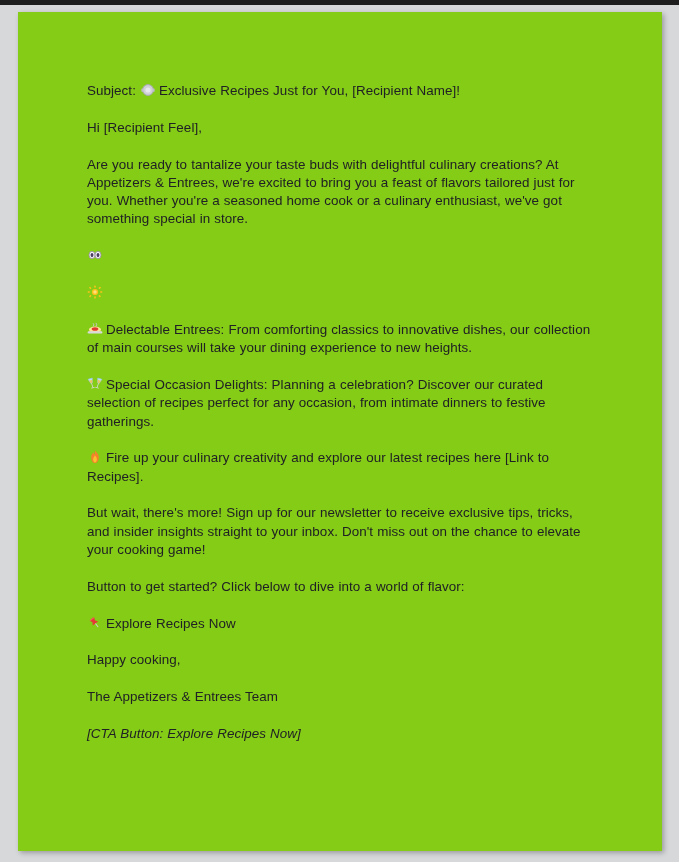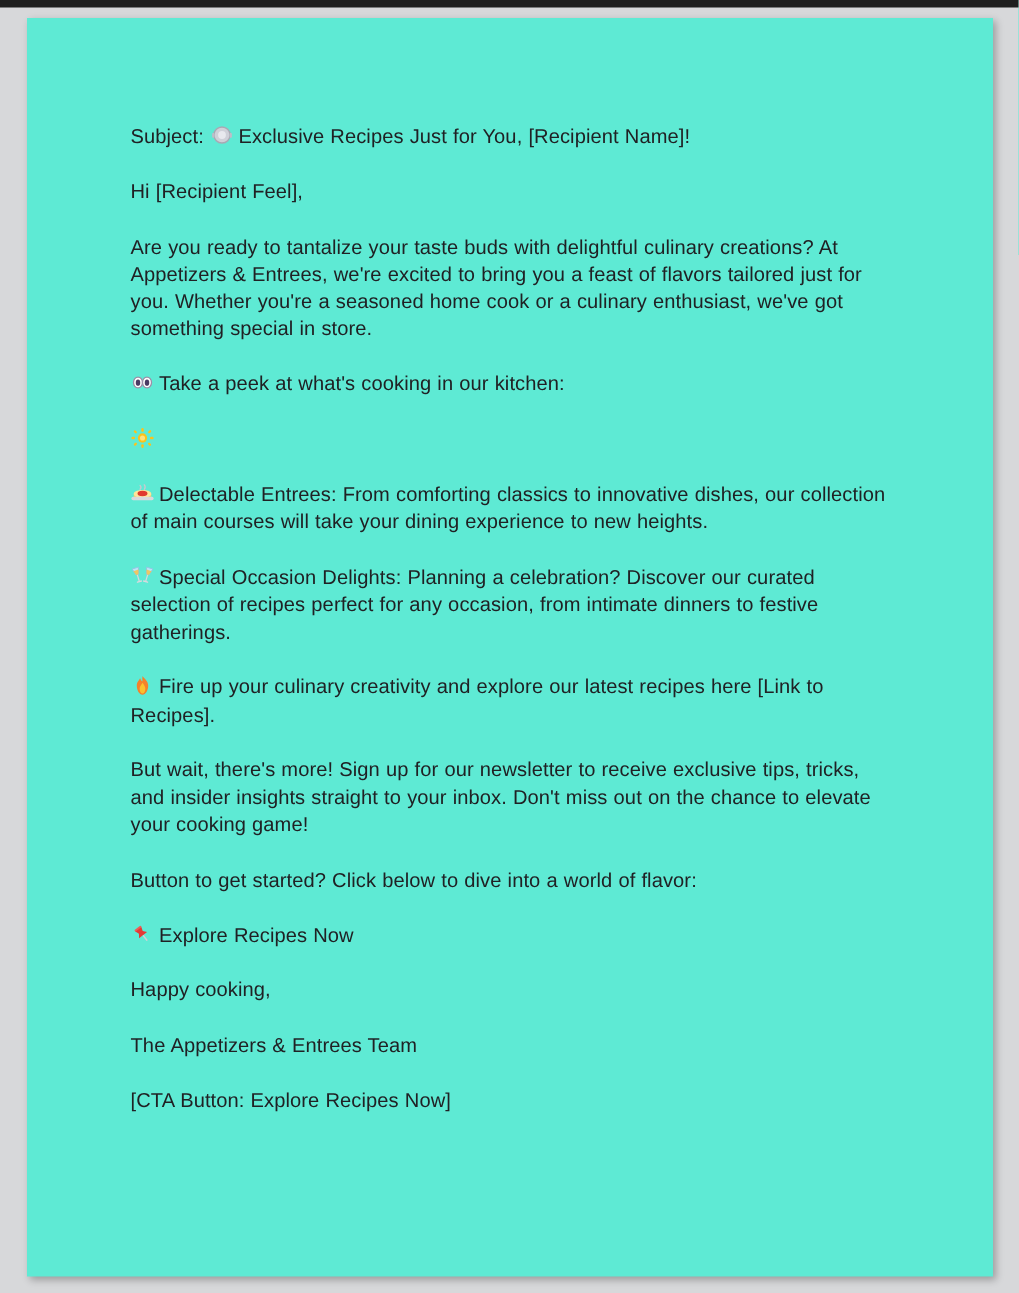--- a/index.html
+++ b/index.html
@@ -27,21 +27,21 @@
     background: #1e1e1e;
   }
 
   
   #page-sheet {
     position: absolute;
     left: 18px;
     top: 12px;
     width: 644px;
     height: 839px;
-    background: #5eead4;
+    background: #84cc16;
     box-shadow: 2px 2px 5px rgba(0,0,0,0.28);
     overflow: hidden;
   }
 
   #document-body {
     position: absolute;
     left: 69px;
     top: 70px;
     width: 505px;
   }
@@ -49,21 +49,21 @@
   .block {
     font-size: 13.4px;
     line-height: 18.3px;
     color: #202124;
     letter-spacing: 0.005em;
     margin: 0 0 18.5px 0;
     text-align: left;
     word-spacing: 0.02em;
   }
 
-  .block:last-child { margin-bottom: 0; }
+  .block:last-child { margin-bottom: 0; font-style: italic; }
 
   
   .emoji {
     display: inline-block;
     width: 16px;
     height: 14px;
     vertical-align: -2px;
     margin-right: 3px;
     position: relative;
   }
@@ -86,21 +86,21 @@
 
     <p class="block">Hi [Recipient Feel],</p>
 
     <p class="block">Are you ready to tantalize your taste buds with delightful culinary creations? At Appetizers &amp; Entrees, we're excited to bring you a feast of flavors tailored just for you. Whether you're a seasoned home cook or a culinary enthusiast, we've got something special in store.</p>
 
     <p class="block"><span class="emoji"><svg width="16" height="14" viewBox="0 0 16 14">
             <ellipse cx="5" cy="7" rx="3" ry="3.6" fill="#ffffff" stroke="#9b8fa8" stroke-width="0.9"></ellipse>
             <ellipse cx="11" cy="7" rx="3" ry="3.6" fill="#ffffff" stroke="#9b8fa8" stroke-width="0.9"></ellipse>
             <ellipse cx="5" cy="7.1" rx="1.5" ry="2.1" fill="#4a3b63"></ellipse>
             <ellipse cx="11" cy="7.1" rx="1.5" ry="2.1" fill="#4a3b63"></ellipse>
-          </svg></span><span>Take a peek at what's cooking in our kitchen:</span></p>
+          </svg></span></p>
 
     <p class="block"><span class="emoji"><svg width="16" height="14" viewBox="0 0 16 14">
             <g fill="#fcc21b">
               <circle cx="8" cy="7" r="3.1"></circle>
               <rect x="7.2" y="0.4" width="1.6" height="2.4" rx="0.7"></rect>
               <rect x="7.2" y="11.2" width="1.6" height="2.4" rx="0.7"></rect>
               <rect x="0.6" y="6.2" width="2.4" height="1.6" rx="0.7"></rect>
               <rect x="13" y="6.2" width="2.4" height="1.6" rx="0.7"></rect>
               <rect x="2.1" y="2.1" width="2.3" height="1.5" rx="0.7" transform="rotate(45 3.2 2.8)"></rect>
               <rect x="11.6" y="10.4" width="2.3" height="1.5" rx="0.7" transform="rotate(45 12.7 11.1)"></rect>

